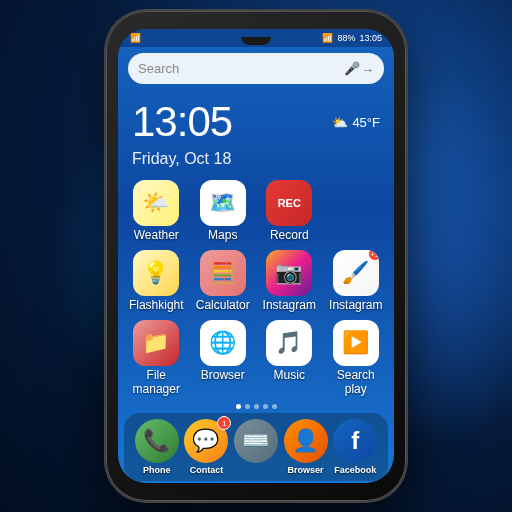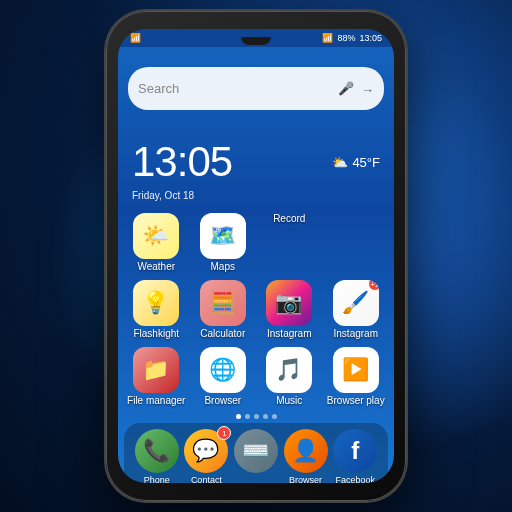--- a/index.html
+++ b/index.html
@@ -88,27 +88,26 @@
 
     .status-right {
       display: flex;
       align-items: center;
       gap: 4px;
       font-size: 9px;
       color: white;
     }
 
     .search-bar {
-      margin: 20px 10px;
+      margin: 6px 10px;
       background: rgba(255,255,255,0.92);
       border-radius: 20px;
       display: flex;
       align-items: center;
-      padding: 14px 10px;
-      gap: 6px;
+      padding: 8px 10px;
     }
 
     .search-bar-text {
       flex: 1;
       font-size: 13px;
       color: #888;
     }
 
     .mic-icon {
       font-size: 13px;
@@ -144,21 +143,21 @@
       display: flex;
       align-items: center;
       gap: 4px;
       color: white;
       font-size: 13px;
     }
 
     .date-display {
       padding: 0 14px 8px 14px;
       color: rgba(255,255,255,0.9);
-      font-size: 10px;
+      font-size: 16px;
     }
 
     .apps-grid {
       display: grid;
       grid-template-columns: repeat(4, 1fr);
       gap: 6px;
       padding: 4px 8px;
     }
 
     .app-item {
@@ -175,23 +174,23 @@
       border-radius: 12px;
       display: flex;
       align-items: center;
       justify-content: center;
       font-size: 22px;
       position: relative;
       overflow: hidden;
     }
 
     .app-label {
-      font-size: 10px;
-      color: white;
-      text-align: left;
+      font-size: 12px;
+      color: white;
+      text-align: center;
       text-shadow: 0 1px 2px rgba(0,0,0,0.7);
     }
 
     
     .icon-weather { background: linear-gradient(135deg, #fff9c4, #fff176); }
     .icon-clock { background: white; }
     .icon-maps { background: white; }
     .icon-record { background: linear-gradient(135deg, #e53935, #c62828); }
     .icon-flashlight { background: linear-gradient(135deg, #fff9c4, #ffd54f); }
     .icon-calculator { background: linear-gradient(135deg, #ef9a9a, #e57373); }
@@ -266,20 +265,21 @@
     .icon-phone { background: linear-gradient(135deg, #66bb6a, #2e7d32); }
     .icon-messages { background: linear-gradient(135deg, #ffca28, #f57f17); }
     .icon-dialpad { background: linear-gradient(135deg, #78909c, #546e7a); }
     .icon-contacts { background: linear-gradient(135deg, #ff8f00, #e65100); }
     .icon-facebook { background: linear-gradient(135deg, #1565c0, #0d47a1); }
 
     .dock-label {
       font-size: 9px;
       color: white;
       text-shadow: 0 1px 2px rgba(0,0,0,0.7);
+      font-weight: bold;
     }
 
     .notch {
       position: absolute;
       top: 8px;
       left: 50%;
       transform: translateX(-50%);
       width: 30px;
       height: 8px;
       background: #1a1a1a;
@@ -331,20 +331,23 @@
           <span class="app-label">Weather</span>
         </div>
 
 
         <div class="app-item">
           <div class="app-icon icon-maps">🗺️</div>
           <span class="app-label">Maps</span>
         </div>
 
         <div class="app-item">
+          <div class="app-icon icon-record">
+            <span style="color:white;font-size:11px;font-weight:bold;">REC</span>
+          </div>
           <span class="app-label">Record</span>
         </div>
       </div>
 
       <div class="apps-grid">
 
         <div class="app-item">
           <div class="app-icon icon-flashlight">💡</div>
           <span class="app-label">Flashkight</span>
         </div>
@@ -380,21 +383,21 @@
           <span class="app-label">Browser</span>
         </div>
 
         <div class="app-item">
           <div class="app-icon icon-music">🎵</div>
           <span class="app-label">Music</span>
         </div>
 
         <div class="app-item">
           <div class="app-icon icon-googleplay">▶️</div>
-          <span class="app-label">Browser play</span>
+          <span class="app-label">Search play</span>
         </div>
       </div>
 
       <div class="dot-indicators">
         <div class="dot active"></div>
         <div class="dot"></div>
         <div class="dot"></div>
         <div class="dot"></div>
         <div class="dot"></div>
       </div>

